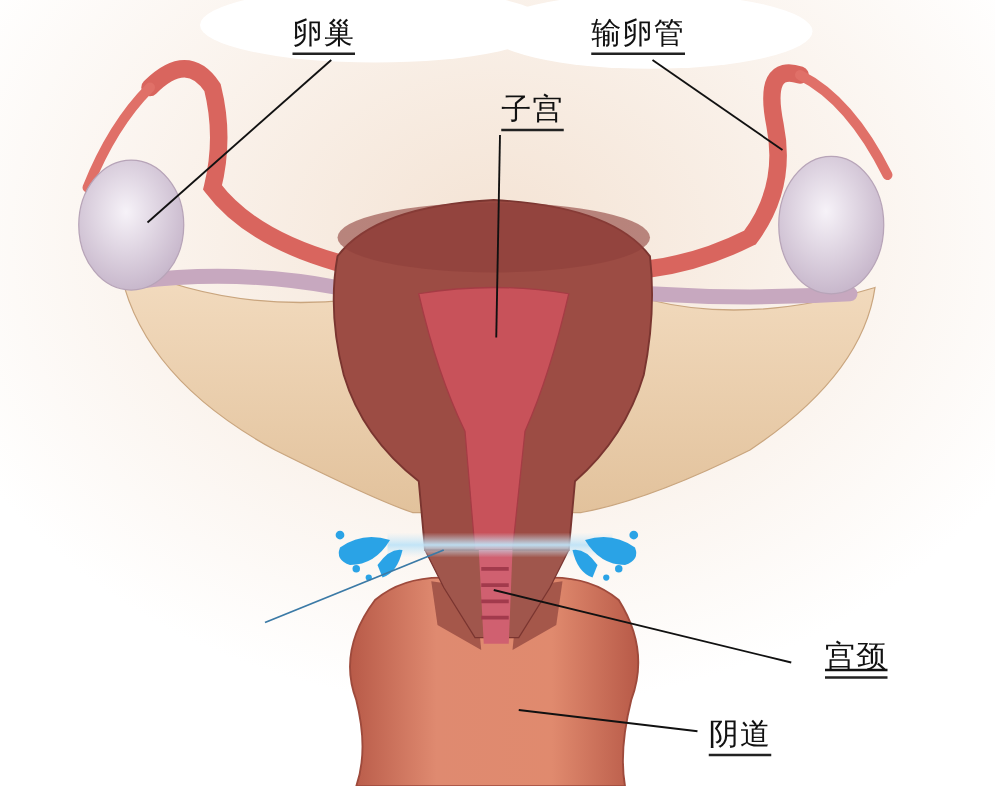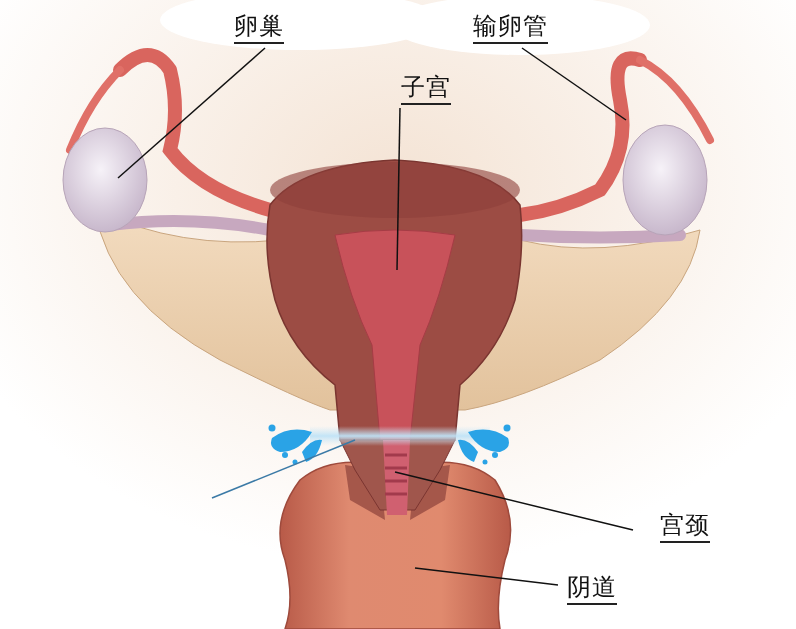--- a/index.html
+++ b/index.html
@@ -92,15 +92,15 @@
     <line x1="522" y1="48" x2="626" y2="120" stroke="#111" stroke-width="1.5"></line>
     <line x1="400" y1="108" x2="397" y2="270" stroke="#111" stroke-width="1.5"></line>
     <line x1="212" y1="498" x2="355" y2="440" stroke="#3b7aa6" stroke-width="1.5"></line>
     <line x1="395" y1="472" x2="633" y2="530" stroke="#111" stroke-width="1.5"></line>
     <line x1="415" y1="568" x2="558" y2="585" stroke="#111" stroke-width="1.5"></line>
   </svg>
 
   <div class="label" style="left:234px;top:12px;">卵巢</div>
   <div class="label" style="left:473px;top:12px;">输卵管</div>
   <div class="label" style="left:368px;top:73px;margin-left:33px;">子宫</div>
-  <div class="label" style="left:660px;top:511px;">宫颈</div>
+  <div class="label" style="left:660px;top:511px;text-decoration:underline;">宫颈</div>
   <div class="label" style="left:567px;top:573px;">阴道</div>
 </div>
 
 </body></html>

